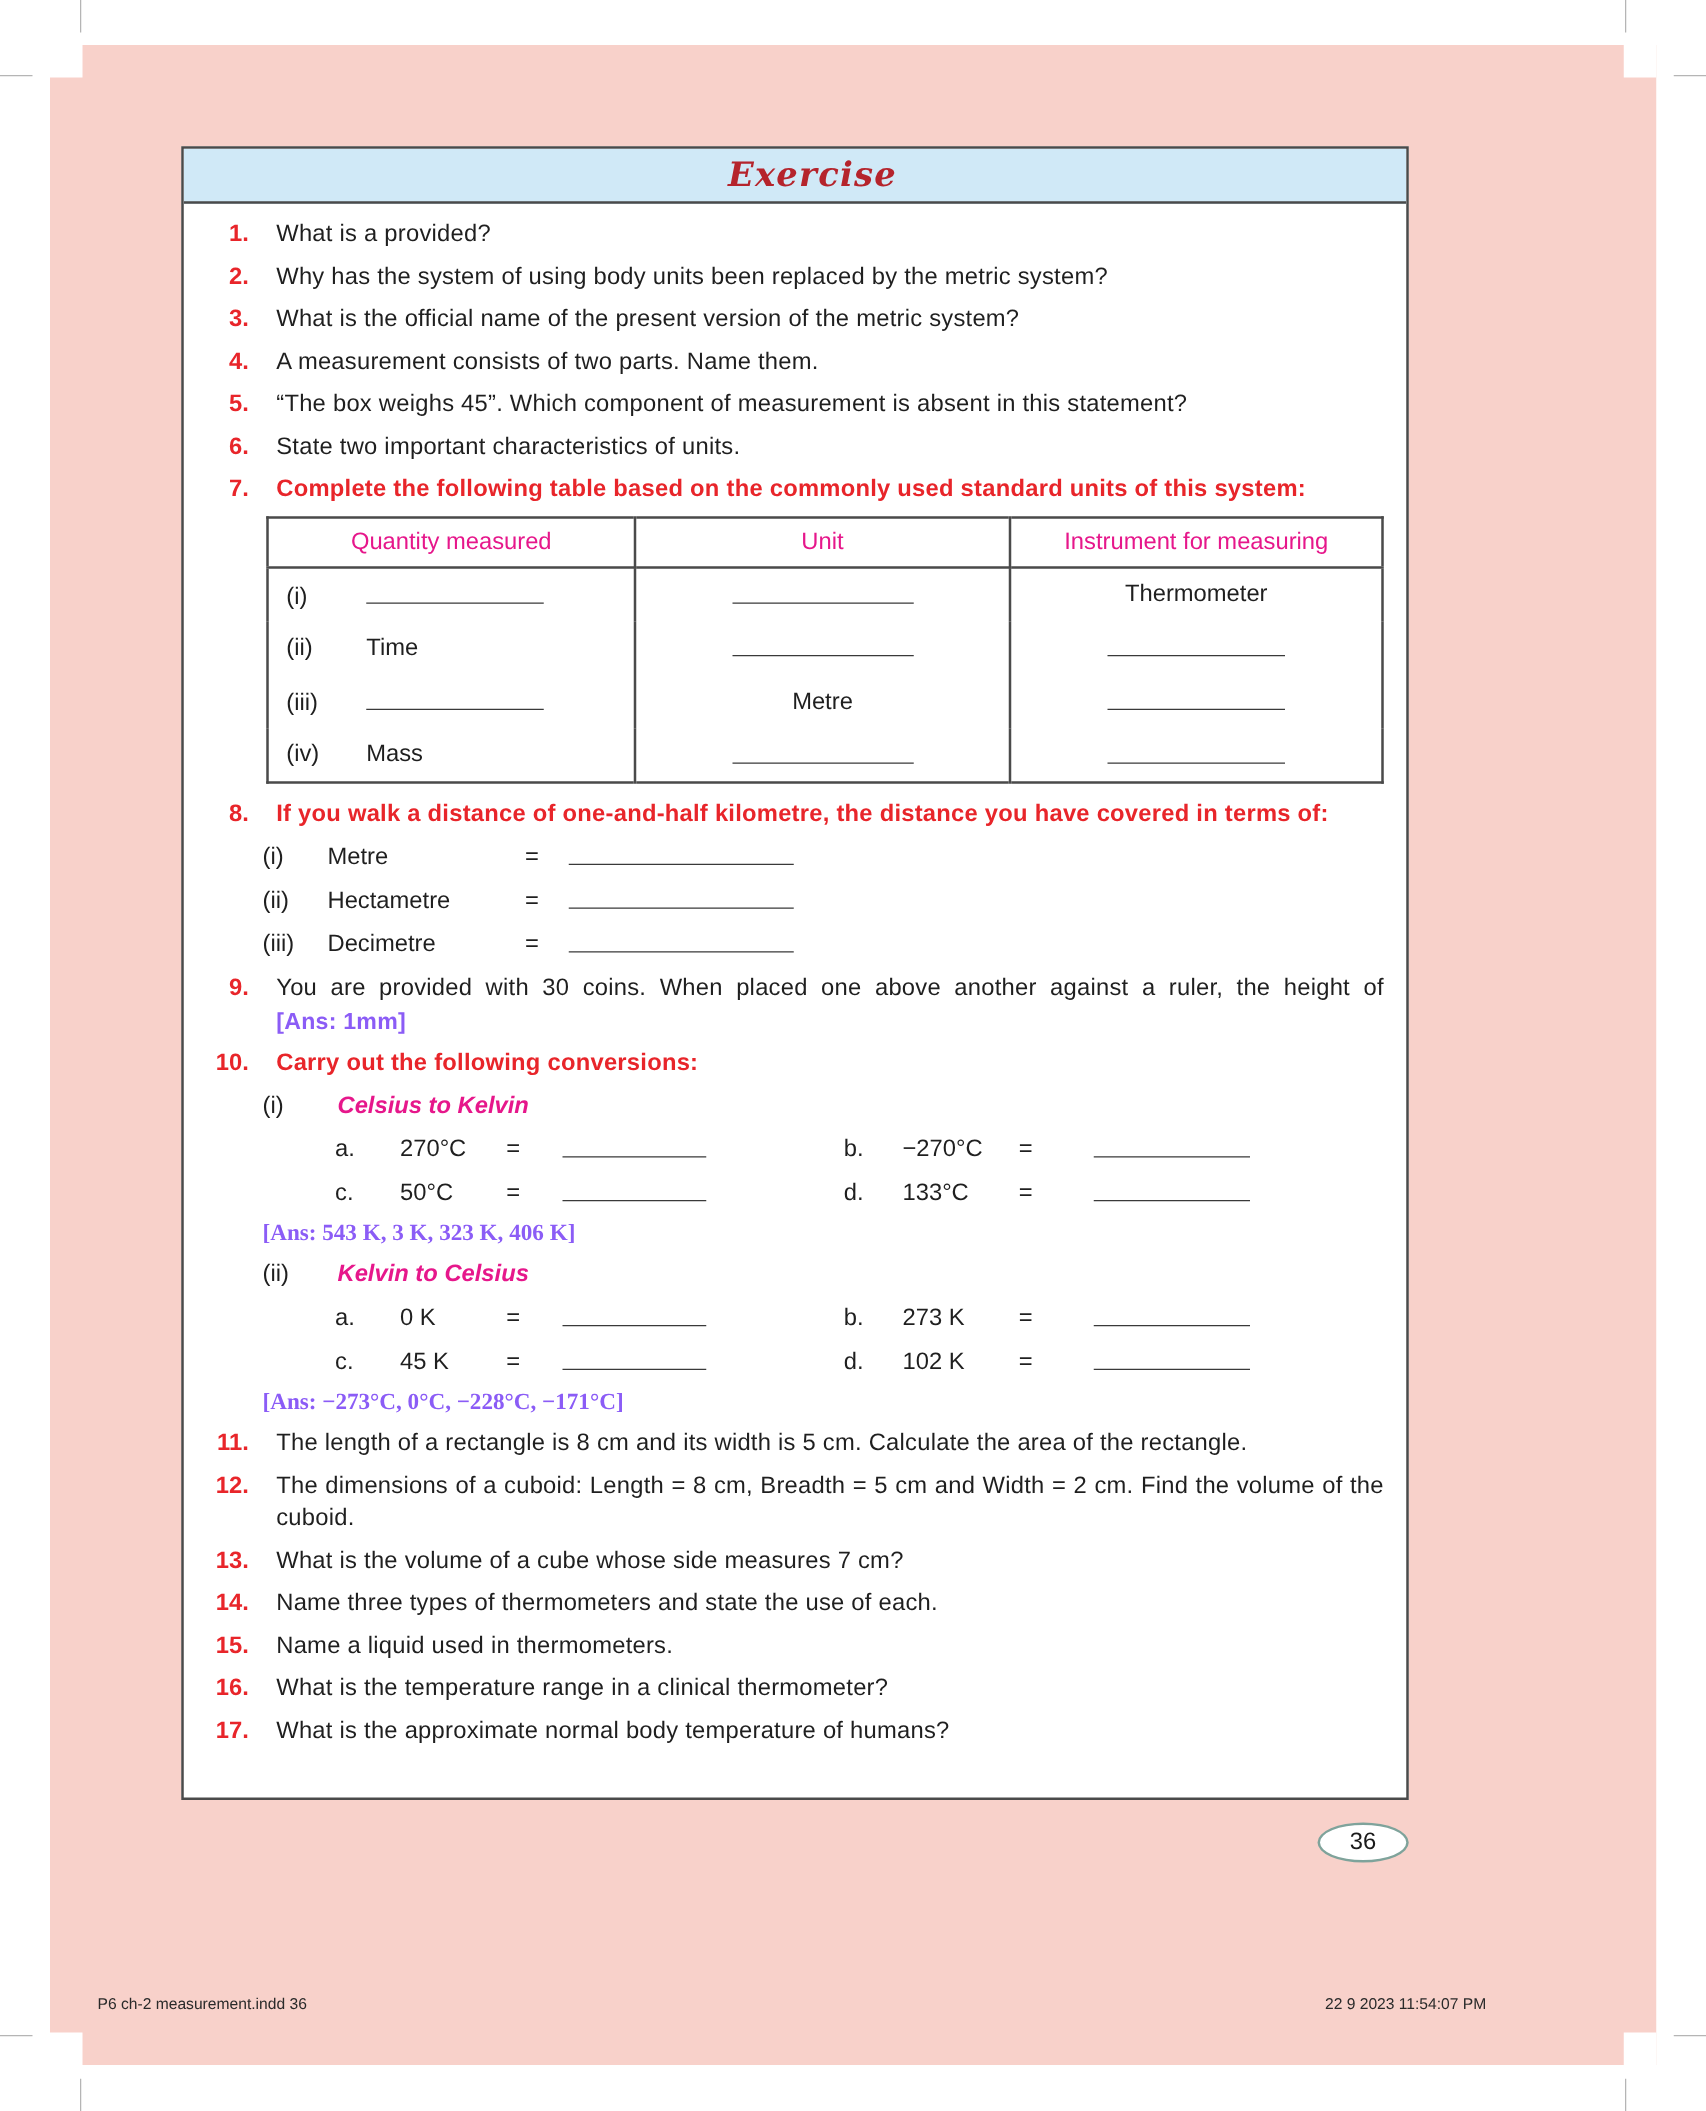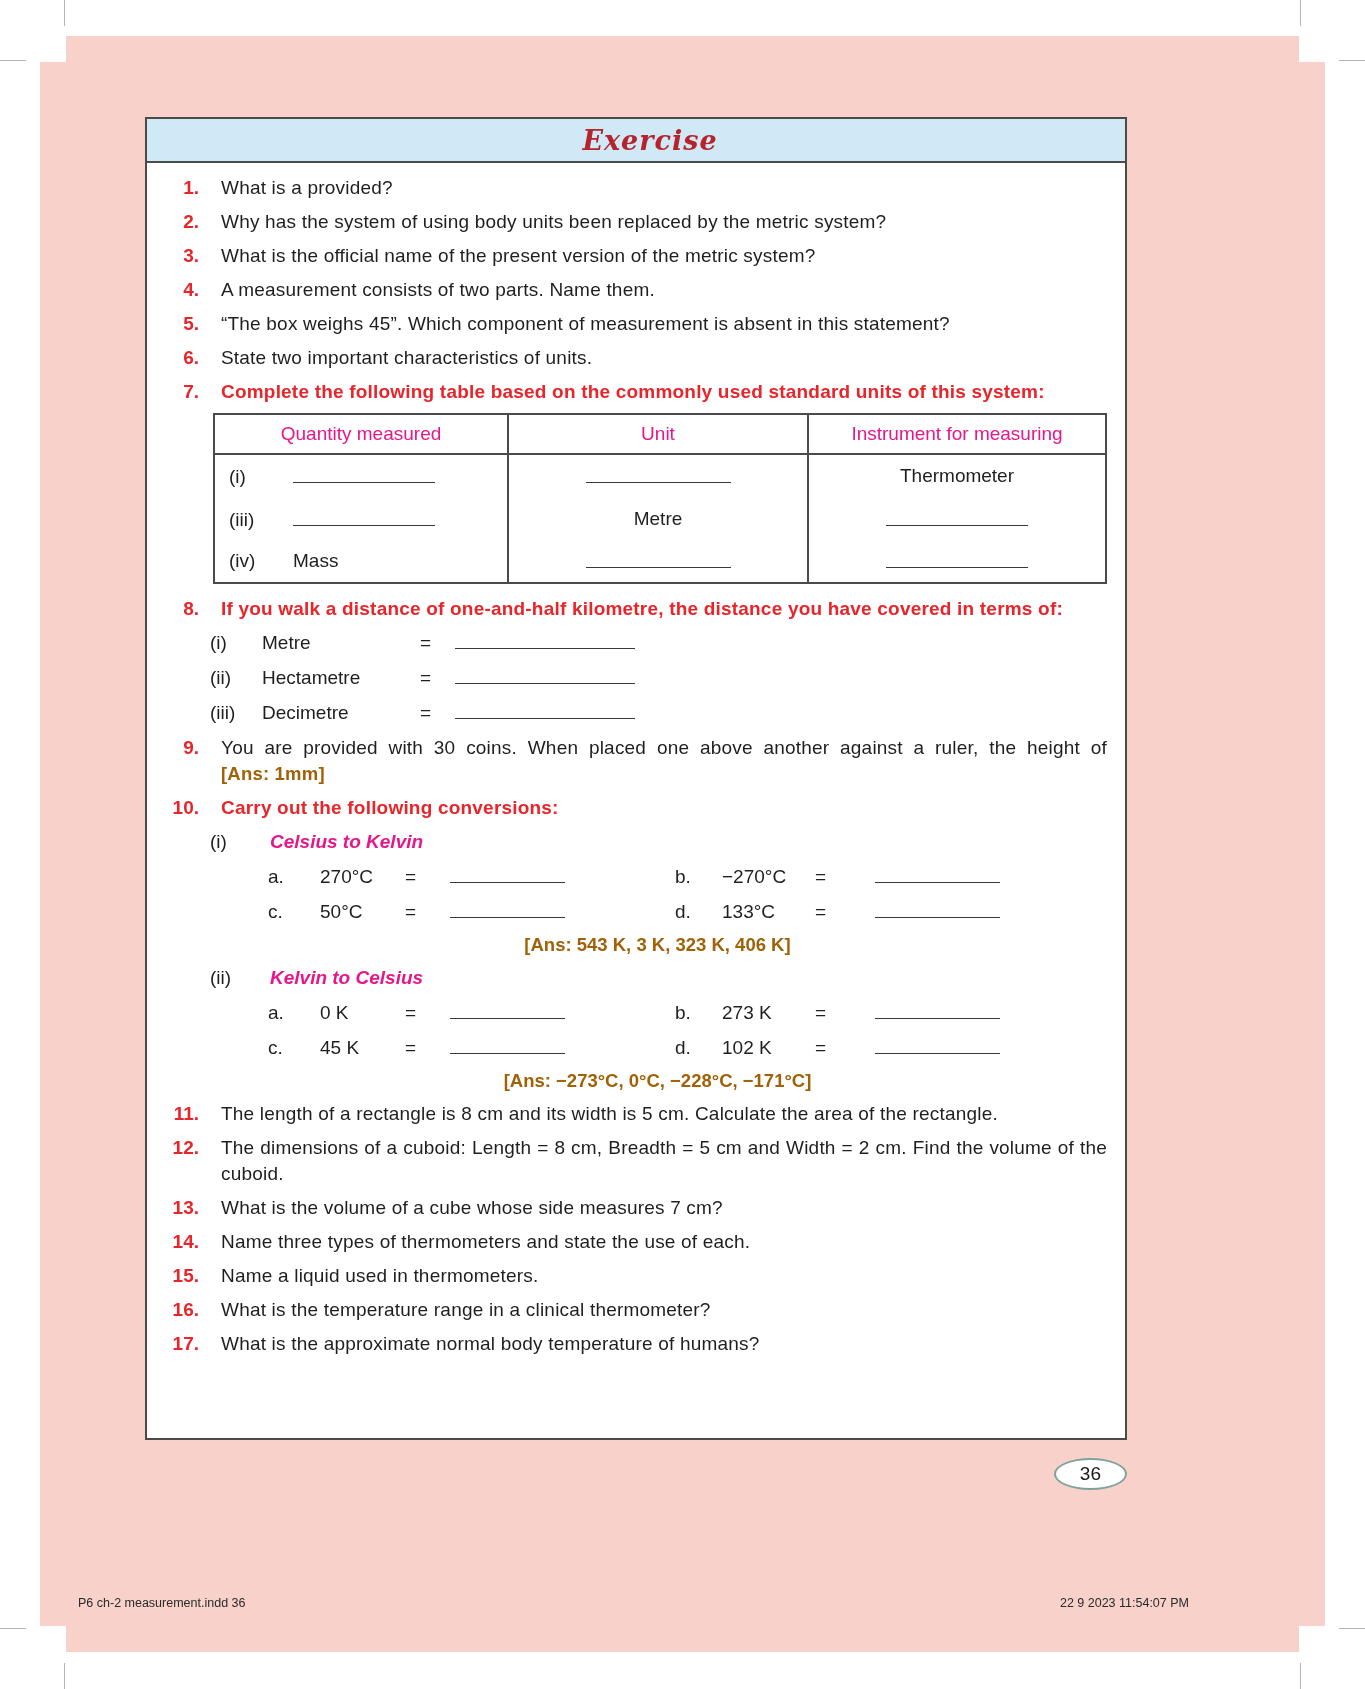--- a/index.html
+++ b/index.html
@@ -37,21 +37,21 @@
   }
 
   .q-list{padding:12px 18px 0 8px;font-size:19px;}
   .q-row{display:flex;margin-bottom:8px;line-height:26px;}
   .q-num{flex:none;width:44px;text-align:right;color:var(--red);font-weight:bold;}
   .q-text{margin-left:22px;flex:1;letter-spacing:.2px;}
   .red{color:var(--red);font-weight:bold;}
   .justify{text-align:justify;}
   .full-justify{text-align:justify;text-align-last:justify;}
   .flexbetween{display:flex;justify-content:space-between;align-items:flex-end;}
-  .ans{font-weight:bold;font-size:18.5px;color:#a16207;}
+  .ans{font-weight:bold;font-size:18.5px;color:#8b5cf6;}
 
   .blank{display:inline-block;border-bottom:1.6px solid var(--line);height:19px;vertical-align:baseline;}
   .w140{width:142px}.w145{width:145px}.w180{width:180px}.w115{width:115px}.w125{width:125px}
 
   .u-table{
     border-collapse:collapse;margin:4px 0 12px 58px;table-layout:fixed;width:892px;
     font-size:19px;border:2px solid var(--border);
   }
   .u-table th,.u-table td{border-right:2px solid var(--border);}
   .u-table th:last-child,.u-table td:last-child{border-right:none;}
@@ -74,21 +74,21 @@
   .conv-head{display:flex;line-height:26px;margin-bottom:9px;}
   .conv-lab{width:60px;}
   .conv-title{color:var(--magenta);font-weight:bold;font-style:italic;}
   .conv-row{display:flex;margin-left:58px;line-height:26px;margin-bottom:9px;align-items:flex-start;}
   .cl{width:52px;}
   .cv{width:85px;}
   .ce{width:45px;}
   .cl.b{margin-left:110px;width:47px;}
   .cv.b{width:93px;}
   .ce.b{width:60px;}
-  .ans-row{text-align:center;padding-right:2px;margin-bottom:9px;}
+  .ans-row{text-align:left;padding-right:2px;margin-bottom:9px;font-family:Liberation Serif, serif;}
 
   .page-oval{position:absolute;left:145px;top:1458px;width:982px;text-align:right;}
   .page-oval span{
     display:inline-block;border:2px solid #7fa39b;border-radius:50%;
     padding:3px 24px;font-size:19px;background:#fff;color:#1a1a1a;
   }
   .footer-l{position:absolute;left:78px;top:1596px;font-size:12.5px;color:#2a2a2a;}
   .footer-r{position:absolute;right:176px;top:1596px;font-size:12.5px;color:#2a2a2a;}
 </style>
 </head>
@@ -158,20 +158,25 @@
           <th>Instrument for measuring</th>
         </tr>
       </thead>
       <tbody>
         <tr>
           <td class="c1"><span class="rlab">(i)</span><span class="blank w140"></span></td>
           <td class="ctr"><span class="blank w145"></span></td>
           <td class="ctr"><span>Thermometer</span></td>
         </tr>
         <tr>
+          <td class="c1"><span class="rlab">(ii)</span><span>Time</span></td>
+          <td class="ctr"><span class="blank w145"></span></td>
+          <td class="ctr"><span class="blank w140"></span></td>
+        </tr>
+        <tr>
           <td class="c1"><span class="rlab">(iii)</span><span class="blank w140"></span></td>
           <td class="ctr"><span>Metre</span></td>
           <td class="ctr"><span class="blank w140"></span></td>
         </tr>
         <tr>
           <td class="c1"><span class="rlab">(iv)</span><span>Mass</span></td>
           <td class="ctr"><span class="blank w145"></span></td>
           <td class="ctr"><span class="blank w140"></span></td>
         </tr>
       </tbody>

